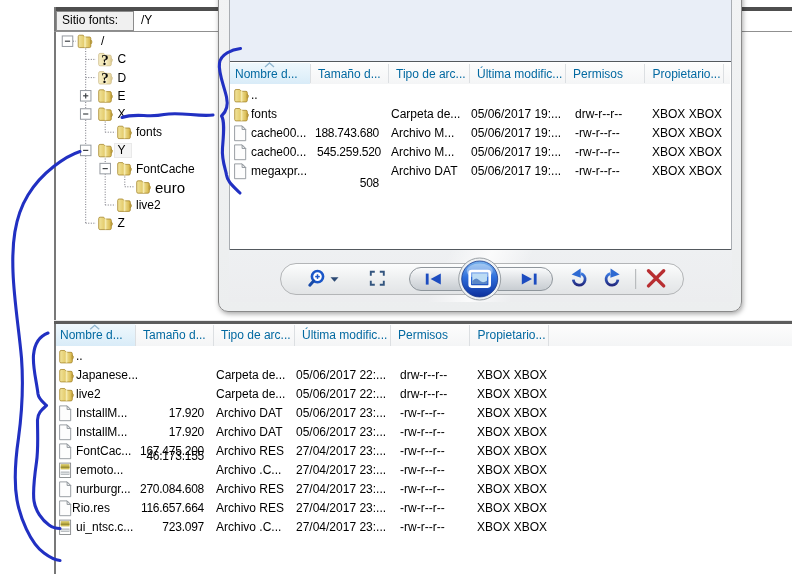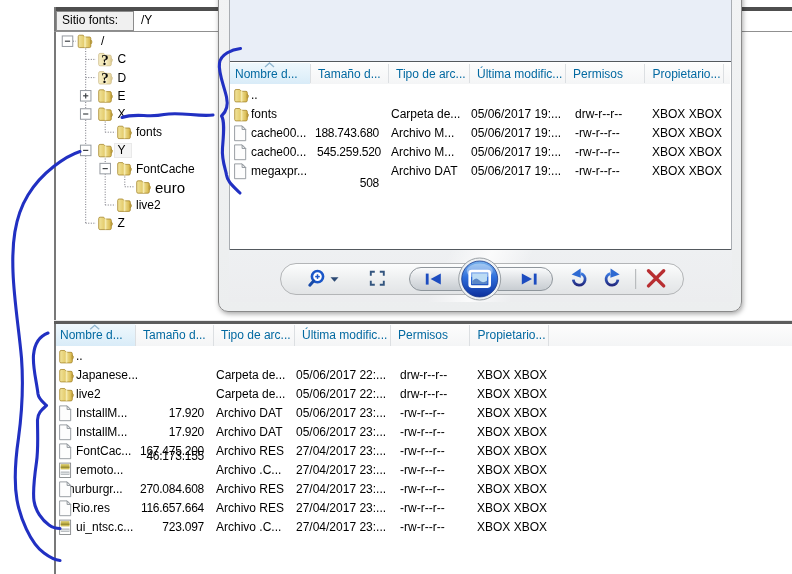--- a/index.html
+++ b/index.html
@@ -72,21 +72,21 @@
 <div class="t" style="left:216px;top:442px">Archivo RES</div>
 <div class="t" style="left:296px;top:442px">27/04/2017 23:...</div>
 <div class="t" style="left:400px;top:442px">-rw-r--r--</div>
 <div class="t" style="left:477px;top:442px">XBOX XBOX</div>
 <div class="t" style="left:76px;top:461px">remoto...</div>
 <div class="t ra" style="left:134px;top:447px;width:70px">46.173.155</div>
 <div class="t" style="left:216px;top:461px">Archivo .C...</div>
 <div class="t" style="left:296px;top:461px">27/04/2017 23:...</div>
 <div class="t" style="left:400px;top:461px">-rw-r--r--</div>
 <div class="t" style="left:477px;top:461px">XBOX XBOX</div>
-<div class="t" style="left:68px;top:480px">nurburgr...</div>
+<div class="t" style="left:76px;top:480px">nurburgr...</div>
 <div class="t ra" style="left:134px;top:480px;width:70px">270.084.608</div>
 <div class="t" style="left:216px;top:480px">Archivo RES</div>
 <div class="t" style="left:296px;top:480px">27/04/2017 23:...</div>
 <div class="t" style="left:400px;top:480px">-rw-r--r--</div>
 <div class="t" style="left:477px;top:480px">XBOX XBOX</div>
 <div class="t" style="left:72px;top:499px">Rio.res</div>
 <div class="t ra" style="left:134px;top:499px;width:70px">116.657.664</div>
 <div class="t" style="left:216px;top:499px">Archivo RES</div>
 <div class="t" style="left:296px;top:499px">27/04/2017 23:...</div>
 <div class="t" style="left:400px;top:499px">-rw-r--r--</div>

